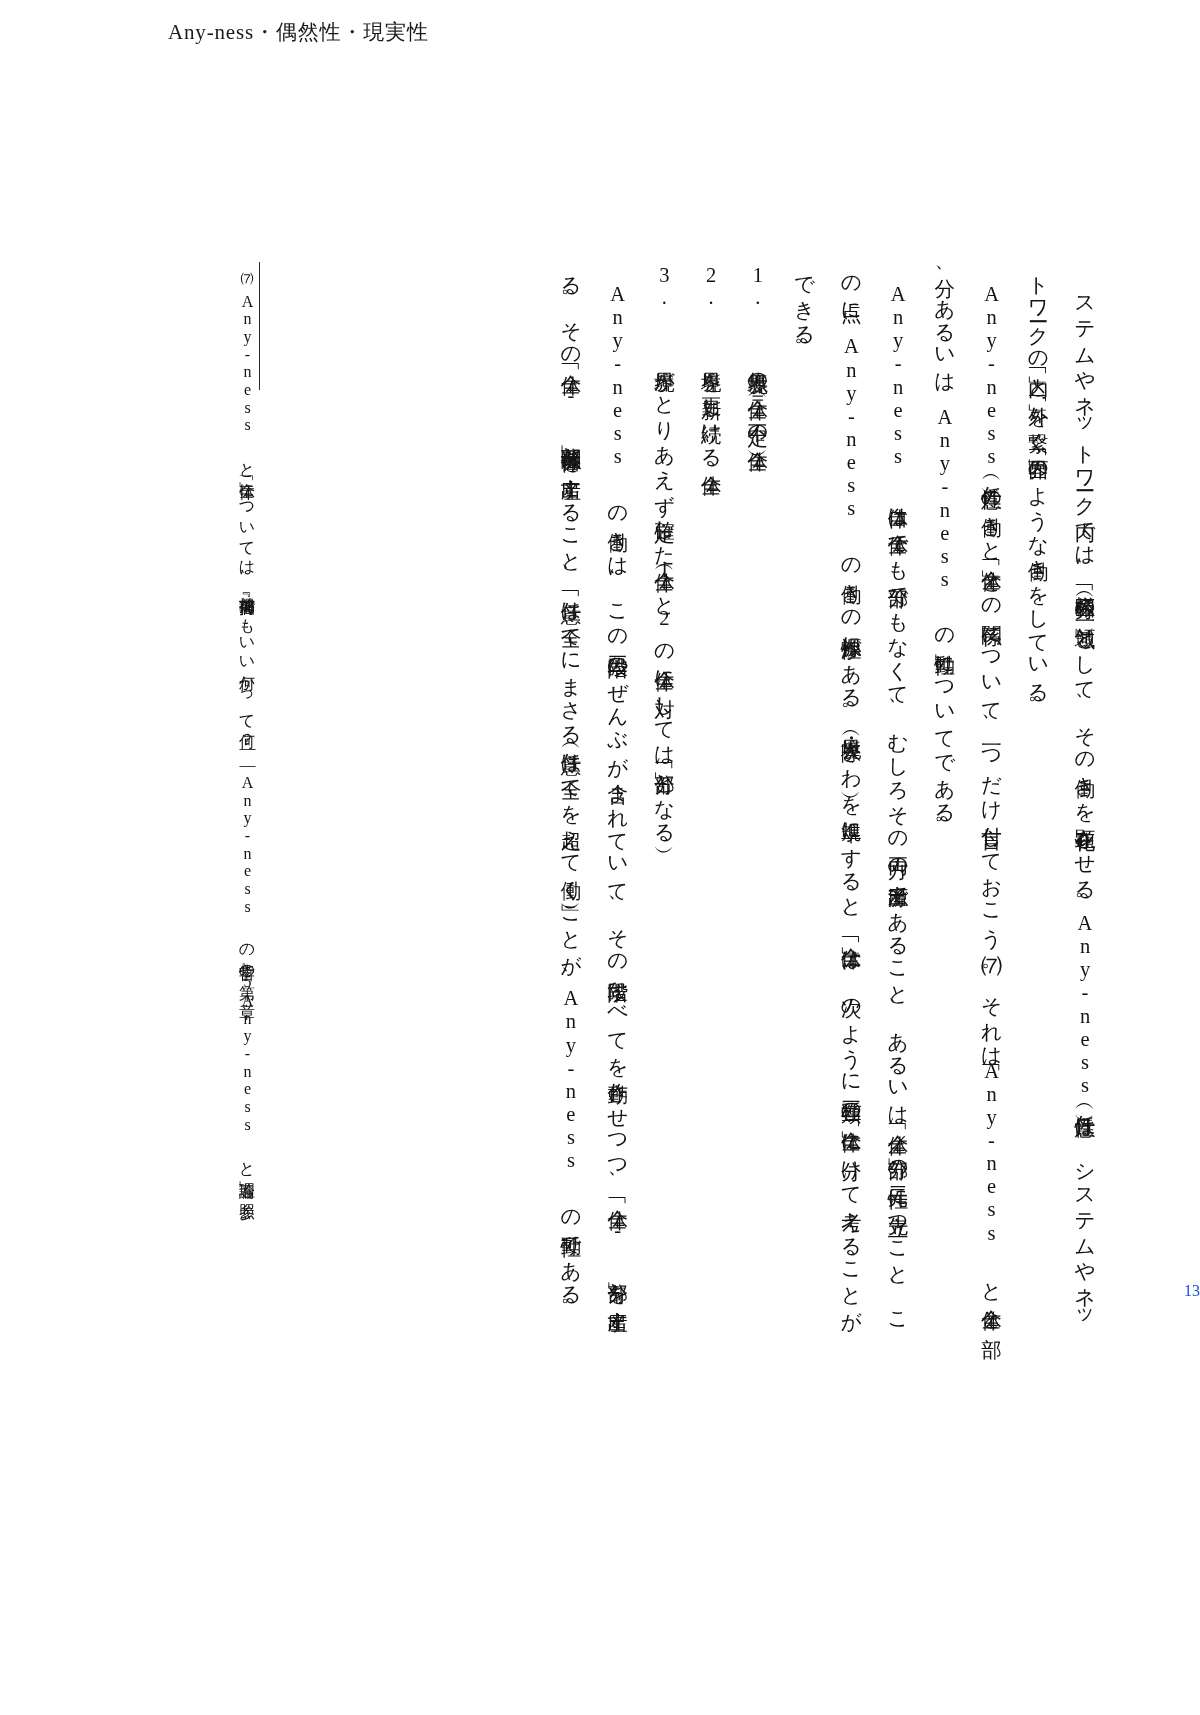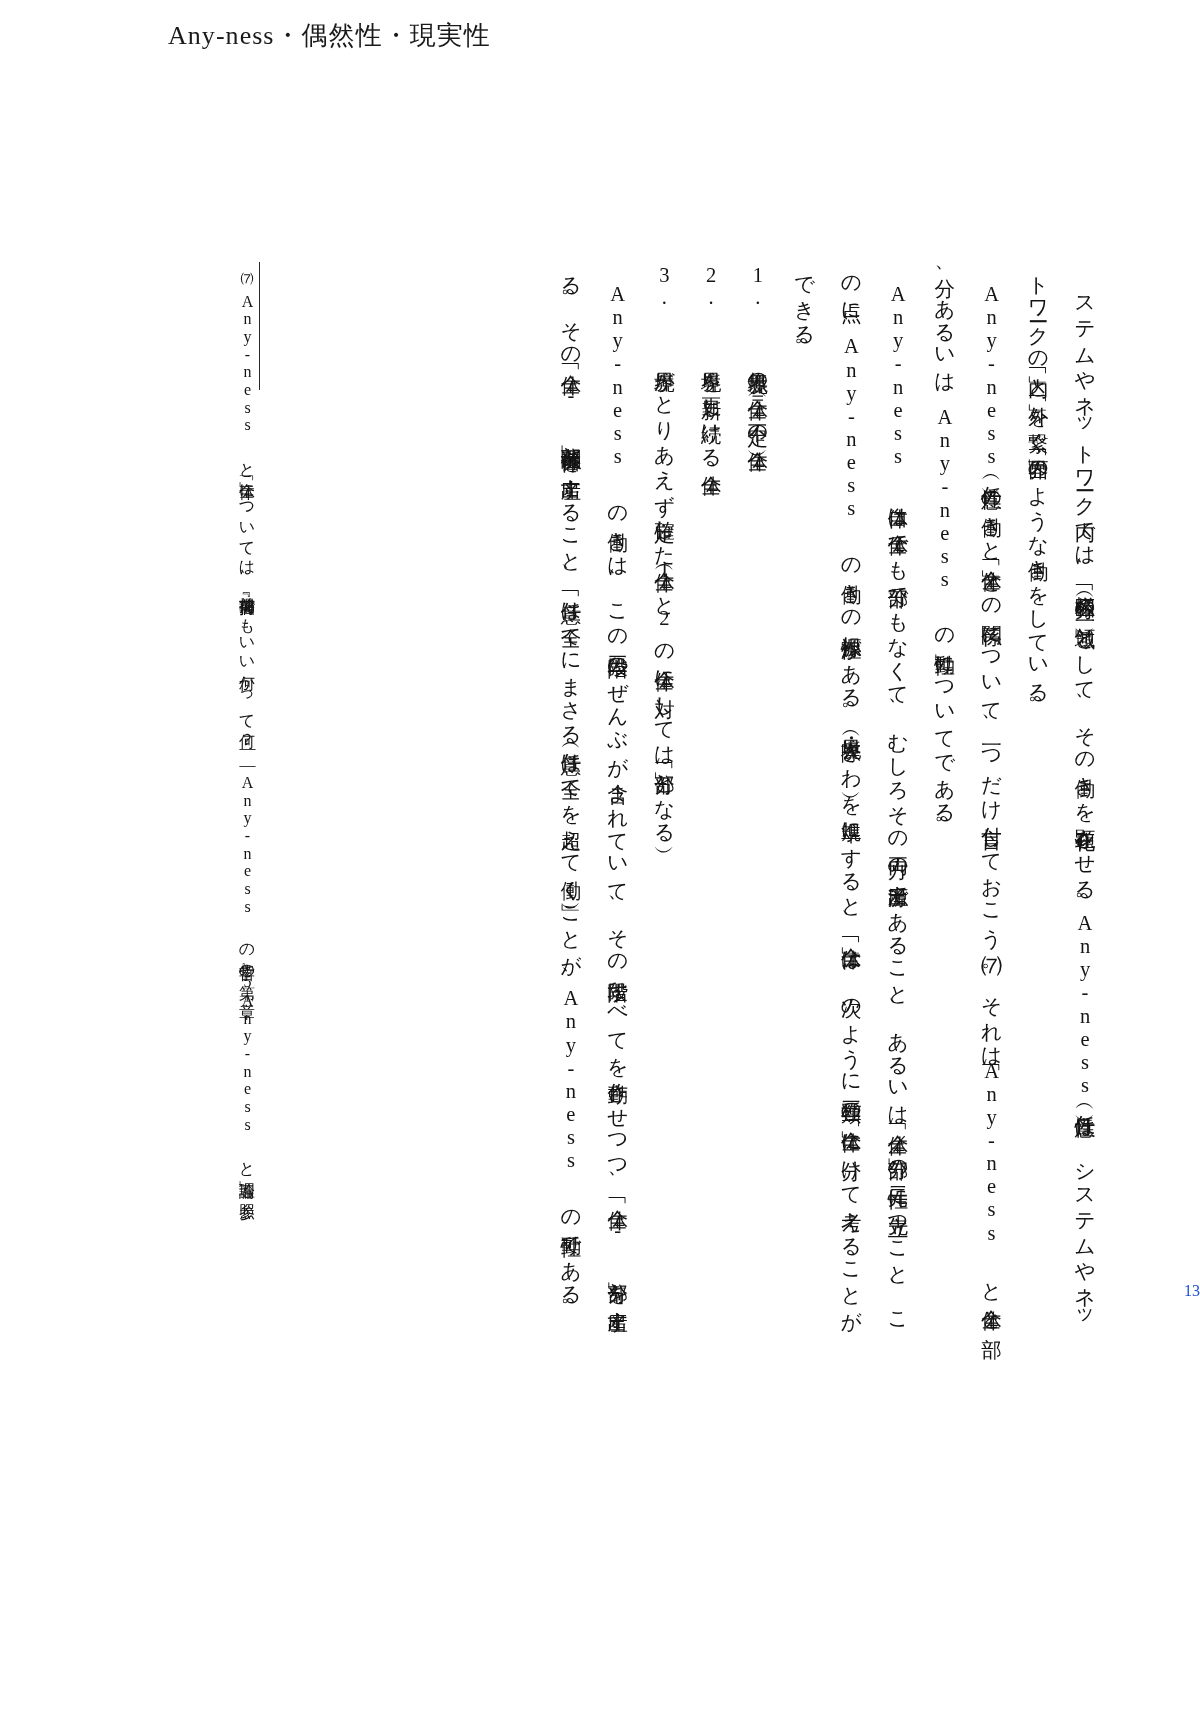--- a/index.html
+++ b/index.html
@@ -15,21 +15,21 @@
     overflow: hidden;
     font-family: "Liberation Serif", "DejaVu Serif", serif;
     color: #141414;
   }
 
   
   .running-header {
     position: absolute;
     top: 18px;
     left: 168px;
-    font-size: 26px;
+    font-size: 21px;
     letter-spacing: 0.04em;
     color: #1a1a1a;
     white-space: nowrap;
   }
 
   
   .vtext {
     position: absolute;
     top: 262px;
     right: 92px;

